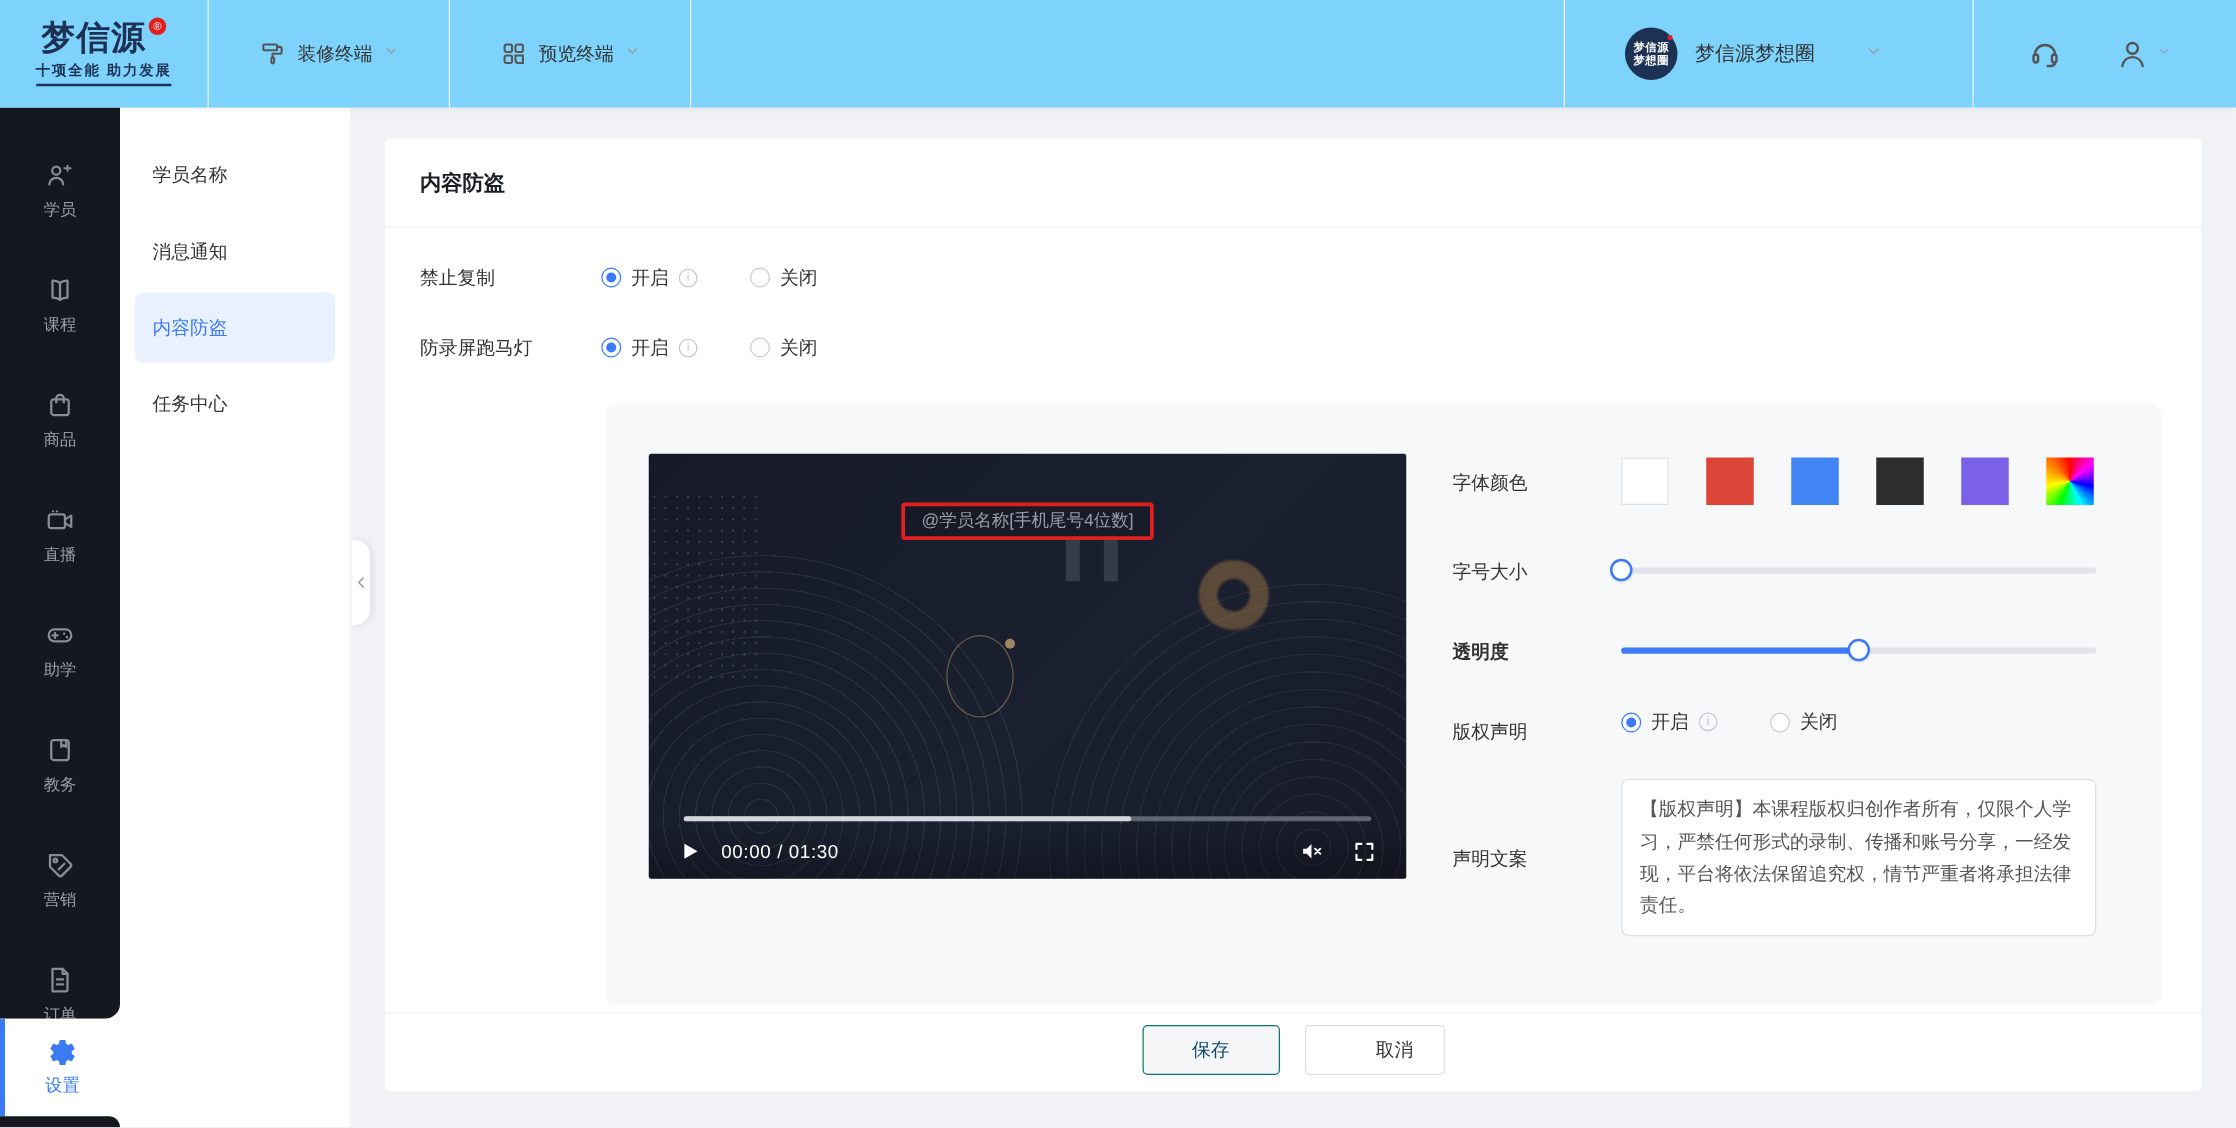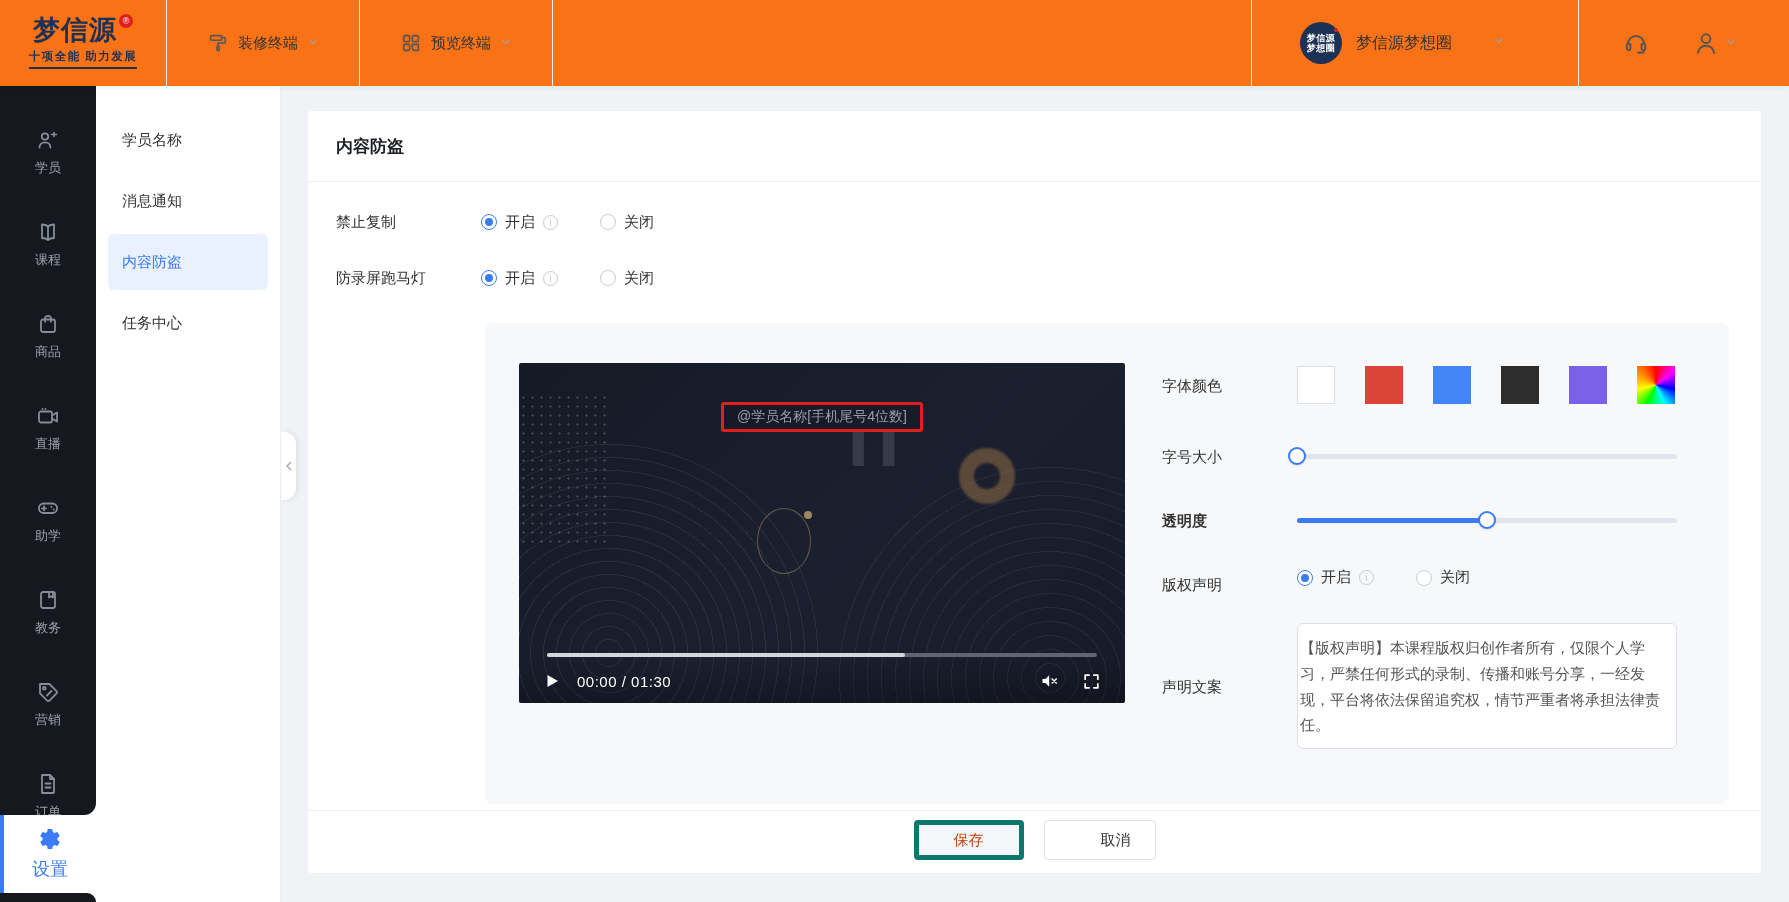--- a/index.html
+++ b/index.html
@@ -1,21 +1,21 @@
 <!DOCTYPE html>
 <html><head>
 <meta charset="utf-8">
 <style>
   * { margin:0; padding:0; box-sizing:border-box; }
   html,body { background:#e9ebee; }
   body { font-family:"Liberation Sans","DejaVu Sans",sans-serif; }
   .app { position:relative; width:1789px; height:902px; background:#f0f2f5; overflow:hidden; }
 
   
-  .header { position:absolute; top:0; left:0; width:1789px; height:86px; background:#f97316;
+  .header { position:absolute; top:0; left:0; width:1789px; height:86px; background:#7dd3fc;
             box-shadow:0 2px 6px rgba(0,0,0,.05); display:flex; align-items:stretch; z-index:30; }
   .logo-box { width:167px; display:flex; flex-direction:column; align-items:center; justify-content:center; border-right:1px solid #efefef; }
   .logo-row { display:flex; align-items:flex-start; }
   .logo-title { font-size:27px; font-weight:900; color:#1d3154; letter-spacing:1px; line-height:1; }
   .logo-reg { width:14px; height:14px; background:#e21f1f; color:#fff; border-radius:50%; font-size:9px;
               display:flex; align-items:center; justify-content:center; margin-left:2px; margin-top:-3px; }
   .logo-tagline { font-size:11.5px; font-weight:700; color:#1d3154; letter-spacing:1.5px; margin-top:5px;
                   border-bottom:2px solid #1d3154; padding-bottom:3px; }
   .hnav { width:193px; display:flex; align-items:center; justify-content:center; gap:9px;
           border-right:1px solid #efefef; cursor:pointer; color:#555; }
@@ -35,21 +35,21 @@
 
   
   .sidebar { position:absolute; top:86px; left:0; width:96px; bottom:0; background:#fff; z-index:20; }
   .sidebar-dark { position:absolute; top:0; left:0; right:0; bottom:87px; background:#15181f; border-radius:0 0 12px 0;
                   display:flex; flex-direction:column; align-items:center; padding-top:42px; }
   .sidebar-darkfoot { position:absolute; left:0; right:0; bottom:0; height:9px; background:#15181f; border-radius:0 12px 0 0; }
   .snav { display:flex; flex-direction:column; align-items:center; margin-bottom:43px; cursor:pointer; color:#878c96; }
   .snav .lbl { font-size:13px; color:#9ba0a8; margin-top:7px; }
   .snav-active { position:absolute; left:0; right:0; bottom:9px; height:78px; background:#fff; border-left:4px solid #3b7cf6;
                  display:flex; flex-direction:column; align-items:center; justify-content:center; cursor:pointer; color:#3b7cf6; }
-  .snav-active .lbl { font-size:18px; color:#3b7cf6; margin-top:6px; }
+  .snav-active .lbl { font-size:14px; color:#3b7cf6; margin-top:6px; }
 
   
   .submenu { position:absolute; top:86px; left:96px; width:185px; bottom:0; background:#fff;
              border-right:1px solid #eceef1; z-index:10; padding-top:26px; }
   .submenu-item { height:56px; margin:0 0 5px 0; display:flex; align-items:center; padding-left:26px;
                   font-size:15px; color:#333; cursor:pointer; }
   .submenu-item.active { margin:0 12px 5px 12px; padding-left:14px; background:#e9f1ff; border-radius:6px; color:#3b7cf6; }
 
   
   .content { position:absolute; top:86px; left:281px; right:0; bottom:0; background:#f0f2f5; }
@@ -113,29 +113,29 @@
   .swatch { width:38px; height:38px; cursor:pointer; }
   .swatch.white { border:1px solid #dcdfe6; }
   .swatch.rainbow { background:conic-gradient(#ff0000,#ff00ff,#0000ff,#00ffff,#00ff00,#ffff00,#ff8800,#ff0000); }
   .slider { position:absolute; left:812px; width:380px; height:18px; cursor:pointer; }
   .slider-track { position:absolute; left:0; right:0; top:7px; height:5px; border-radius:3px; background:#e1e4ea; }
   .slider-fill { position:absolute; left:0; top:7px; height:5px; border-radius:3px; background:#3b7cf6; }
   .slider-handle { position:absolute; top:0; width:18px; height:18px; border-radius:50%; background:#fff;
                    border:2.5px solid #3b7cf6; transform:translateX(-50%); box-shadow:0 1px 2px rgba(0,0,0,.12); }
   .radio-abs { position:absolute; left:812px; display:flex; align-items:center; gap:8px; }
   .statement-box { position:absolute; left:812px; top:300px; width:380px; height:126px; background:#fff;
-                   border:1px solid #dcdfe6; border-radius:6px; padding:11px 2px; font-size:15px; color:#555;
+                   border:1px solid #dcdfe6; border-radius:6px; padding:11px 14px; font-size:15px; color:#555;
                    line-height:1.72; resize:none; font-family:"Liberation Sans","DejaVu Sans",sans-serif; }
 
   
   .card-footer { position:absolute; left:0; right:0; top:699px; border-top:1px solid #f0f0f0; height:63px;
                  display:flex; align-items:flex-start; justify-content:center; gap:20px; padding-top:9px; }
   .btn { height:40px; border-radius:4px; font-size:15px; display:flex; align-items:center; justify-content:center; cursor:pointer;
          font-family:"Liberation Sans","DejaVu Sans",sans-serif; }
-  .btn-save { width:110px; background:#f5f6f7; border:5px solid #0f766e; color:#c2410c; }
+  .btn-save { width:110px; background:#f5f6f7; border:1px solid #0f766e; color:#0c4a6e; }
   .btn-cancel { width:112px; background:#fff; border:1px solid #dcdfe6; color:#333;padding-left:32px; }
 </style>
 </head>
 <body>
 
 <div class="app">
 
   <div class="header">
     <div class="logo-box">
       <div class="logo-row">

